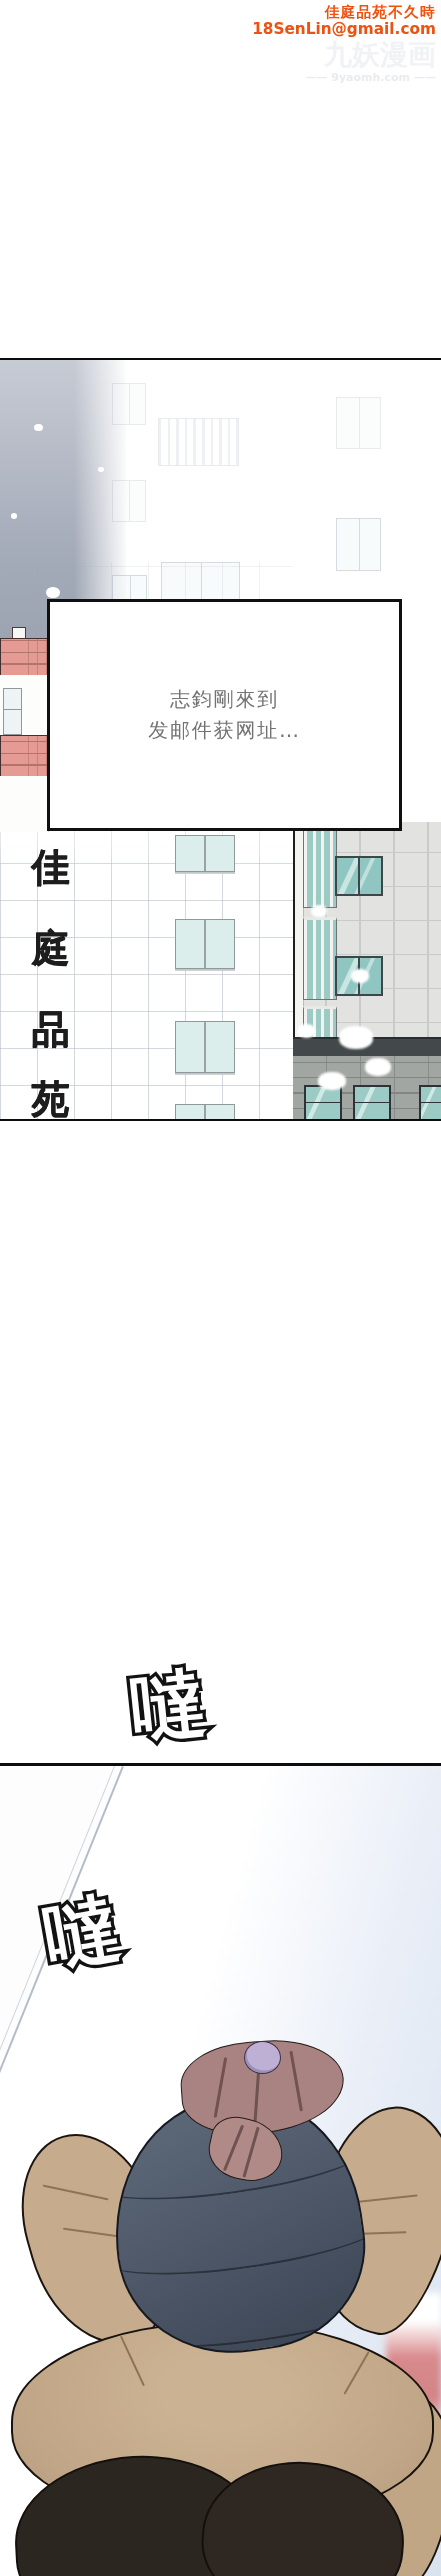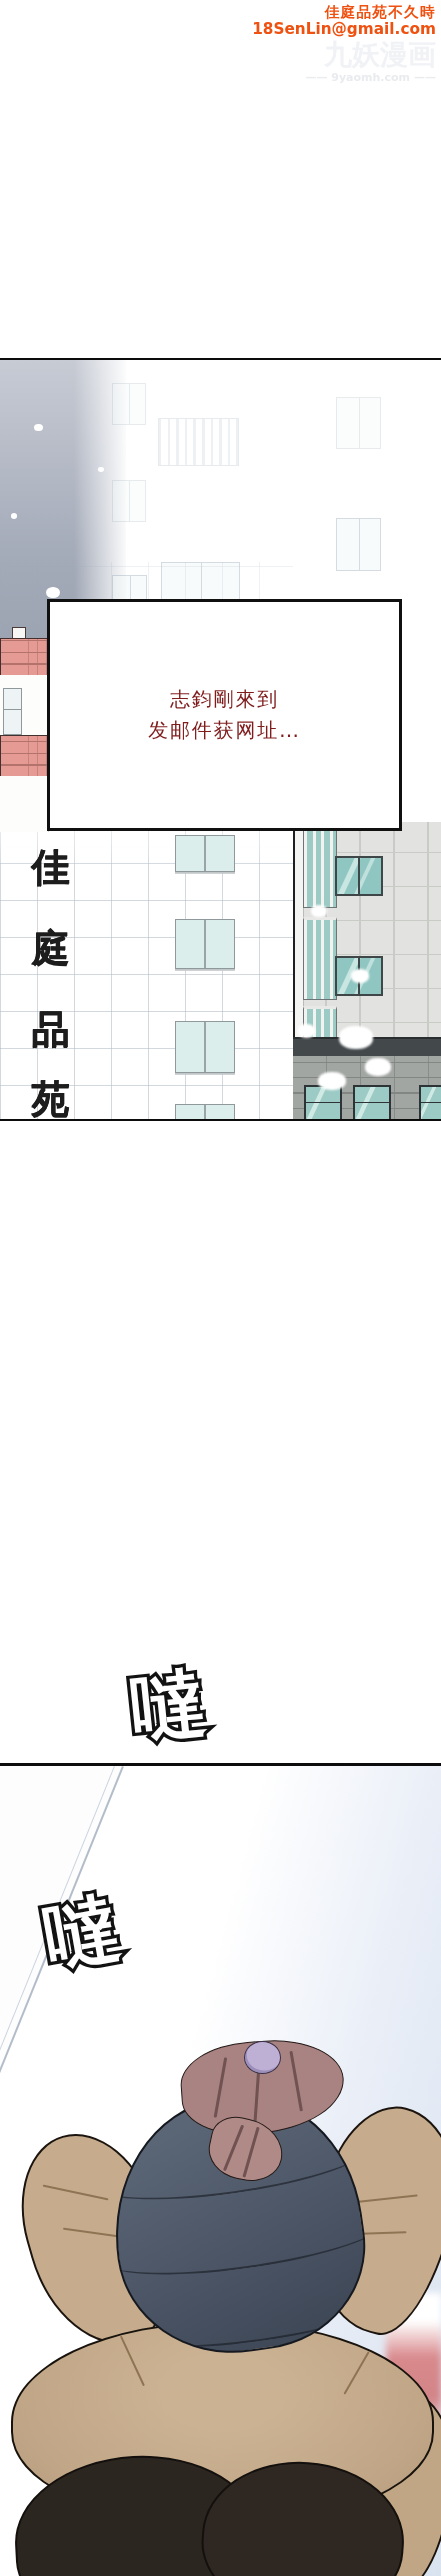--- a/index.html
+++ b/index.html
@@ -58,21 +58,21 @@
   .swin i{position:absolute;left:0;top:42%;width:100%;height:1.8px;background:#2e3436;}
   .snow{position:absolute;background:#fff;border-radius:45%;filter:blur(1.2px);}
   
   .signchar{position:absolute;left:28px;width:45px;height:45px;text-align:center;
             font-size:38px;font-weight:900;color:#1d1d1d;line-height:45px;
             text-shadow:0.6px 0 #1d1d1d,0 0.6px #1d1d1d;}
   
   .nbox{position:absolute;left:47px;top:239px;width:355px;height:232px;box-sizing:border-box;
         border:3.1px solid #101010;background:#ffffff;display:flex;flex-direction:column;
         align-items:center;justify-content:center;}
-  .nline{font-size:20px;color:#7f1d1d;letter-spacing:1.8px;line-height:1.55;}
+  .nline{font-size:20px;color:#737373;letter-spacing:1.8px;line-height:1.55;}
   
   .sfx{position:absolute;width:98px;height:104px;font-weight:900;font-size:74px;line-height:92px;text-align:center;}
   .sfx .stroke{position:absolute;left:0;top:0;width:100%;-webkit-text-stroke:6.7px #121212;color:#121212;}
   .sfx .fill{position:absolute;left:0;top:0;width:100%;color:#ffffff;}
   
   .panel2{position:absolute;left:0;top:1763px;width:442px;height:813px;box-sizing:border-box;
           border-top:3.1px solid #0c0c0c;overflow:hidden;
           background:linear-gradient(105deg,#ffffff 40%,#e9eef7 68%,#d9e3f0 100%);}
   .wedge{position:absolute;left:-246px;top:0;width:368px;height:951px;background:#fdfdfe;
          transform:rotate(22deg);transform-origin:top right;}

